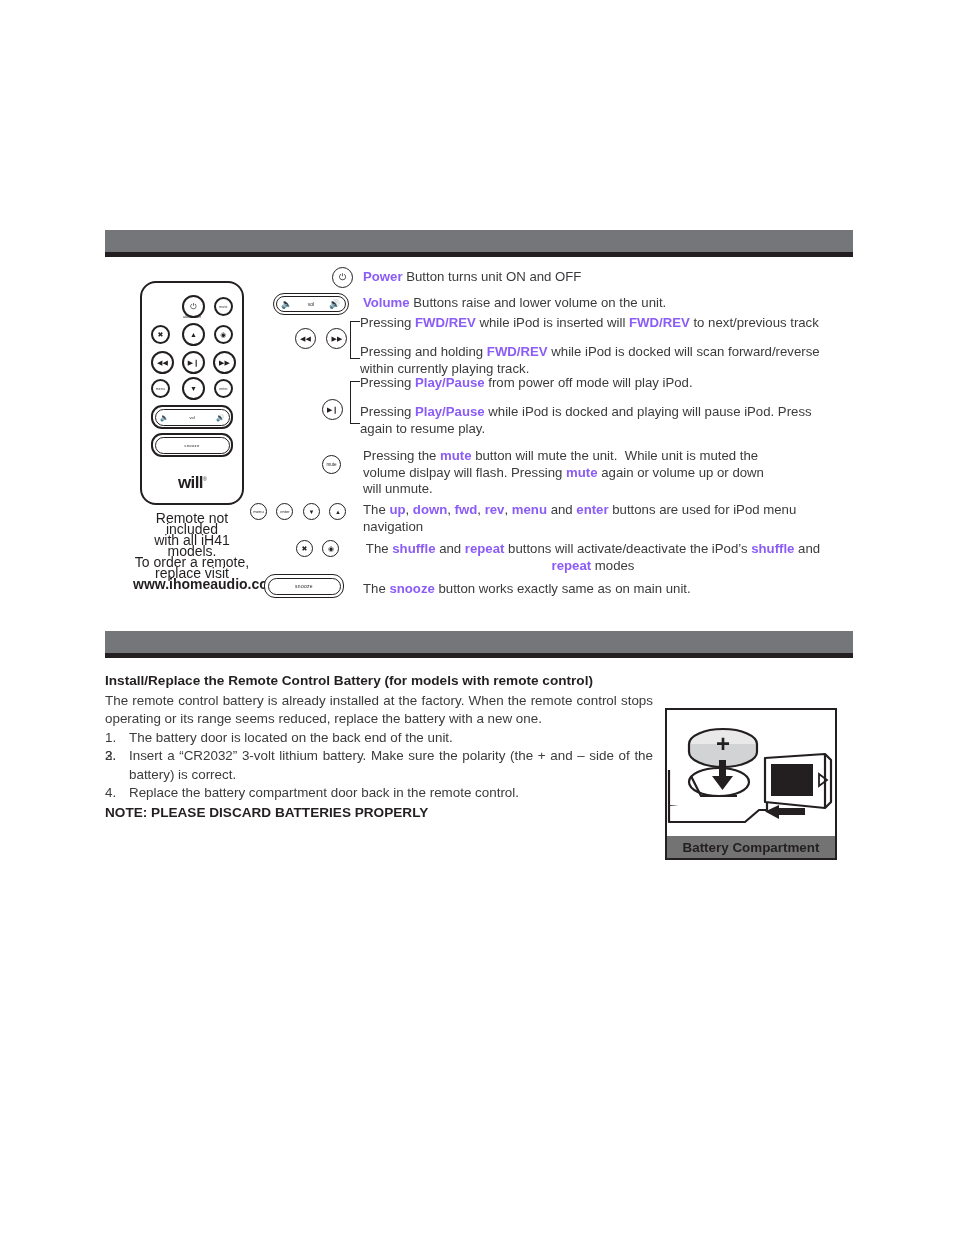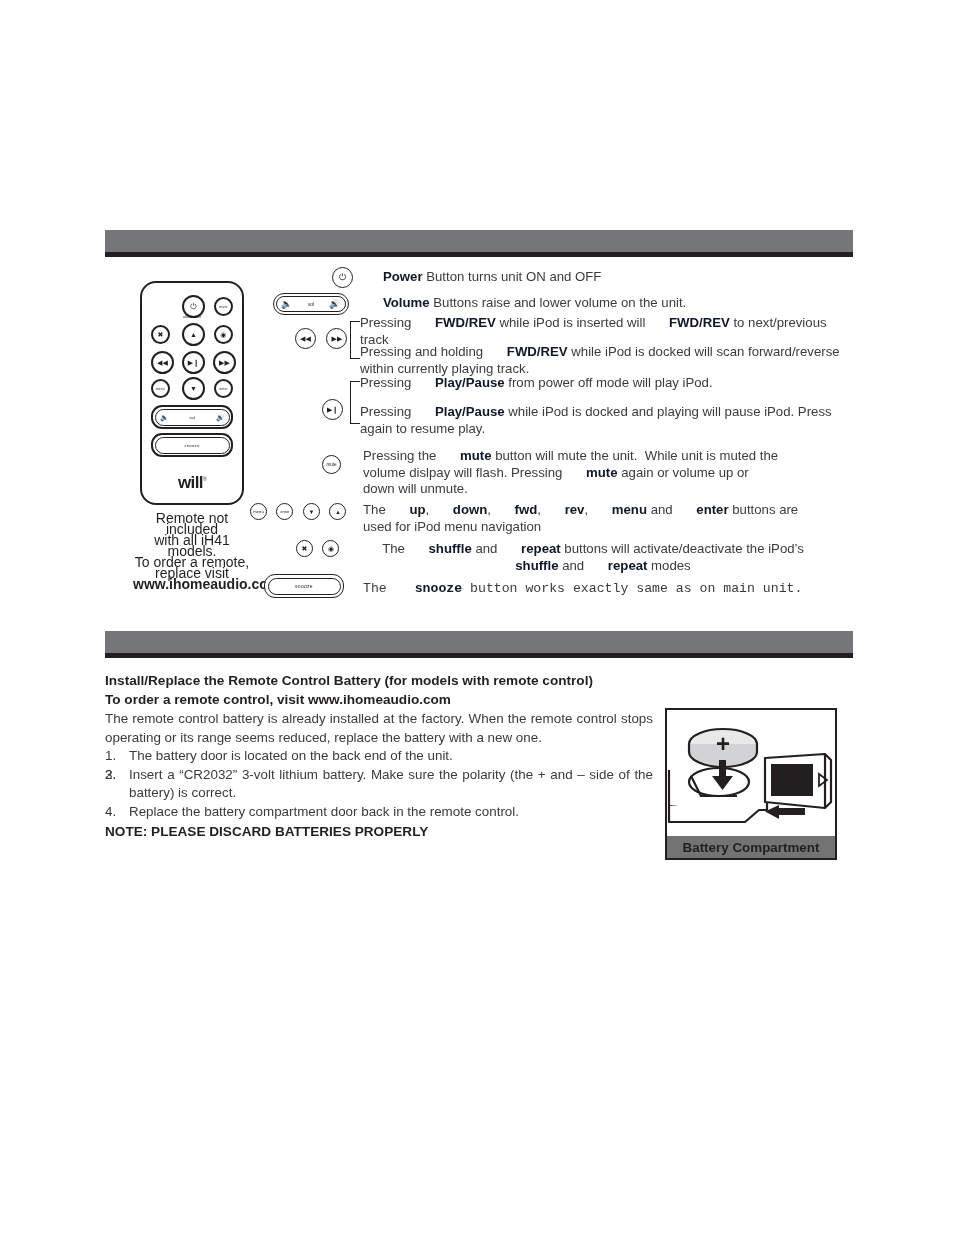--- a/index.html
+++ b/index.html
@@ -80,21 +80,21 @@
   .snoozepill{
     width:78px;height:22px;border:1.6px solid #231f20;border-radius:11px;
     position:relative;background:#fff;display:flex;align-items:center;justify-content:center;
   }
   .snoozepill .in{position:absolute;inset:2.5px;border:1.2px solid #231f20;border-radius:9px;}
   .snoozepill span{position:relative;font-size:5px;letter-spacing:.3px;}
 
   .ctext{
     position:absolute;font-size:13.2px;line-height:16.6px;color:#3b3b3d;
   }
-  .ctext b{color:#0f172a;font-weight:bold;margin-left:20px;}
+  .ctext b{color:#8b5cf6;font-weight:bold;}
 
   .bracket{
     position:absolute;border-left:1.6px solid #231f20;
     border-top:1.6px solid #231f20;border-bottom:1.6px solid #231f20;
   }
   .bracket::after{content:"";}
 
   
   #battery-text{position:absolute;left:105px;top:672px;width:548px;}
   .bhead{font-size:13.6px;font-weight:bold;line-height:18.5px;color:#231f20;}
@@ -268,27 +268,26 @@
       </span>
   </div>
   <div class="ctext" style="left:363px;top:541px;width:460px;text-align:center;">The <b>shuffle</b> and <b>repeat</b> buttons will activate/deactivate the iPod’s <b>shuffle</b> and <b>repeat</b> modes</div>
 
   <div class="callout" style="left:264px;top:574px;">
     <div class="snoozepill">
       <div class="in"></div>
       <span>snooze</span>
     </div>
   </div>
-  <div class="ctext" style="left:363px;top:581px;width:460px;font-family:Liberation Mono, monospace;">The <b>snooze</b> button works exactly same as on main unit.</div>
+  <div class="ctext" style="left:363px;top:581px;width:460px;">The <b>snooze</b> button works exactly same as on main unit.</div>
 
   <div class="bar" id="bar-battery"></div>
 
   <div id="battery-text">
     <div class="bhead">Install/Replace the Remote Control Battery (for models with remote control)</div>
-    <div class="bhead">To order a remote control, visit www.ihomeaudio.com</div>
     <div class="bpara">The remote control battery is already installed at the factory. When the remote control stops operating or its range seems reduced, replace the battery with a new one.</div>
     <ul class="blist">
       <li>
         <span class="num">1.</span>
         <span>The battery door is located on the back end of the unit.</span>
       </li>
       <li>
         <span class="num">2.</span>
       </li>
       <li>

